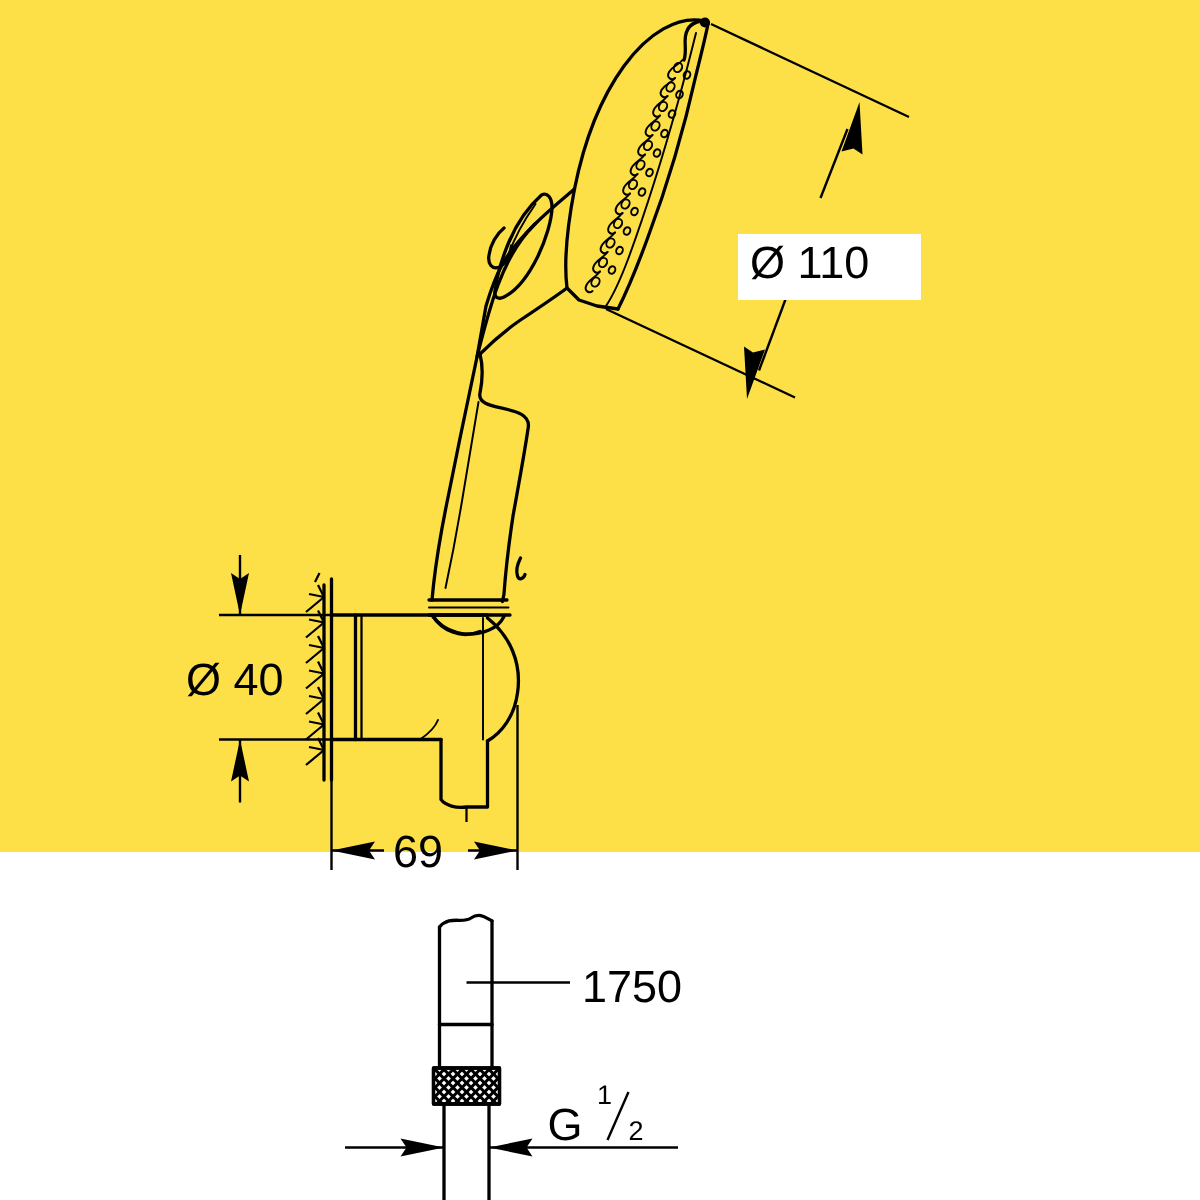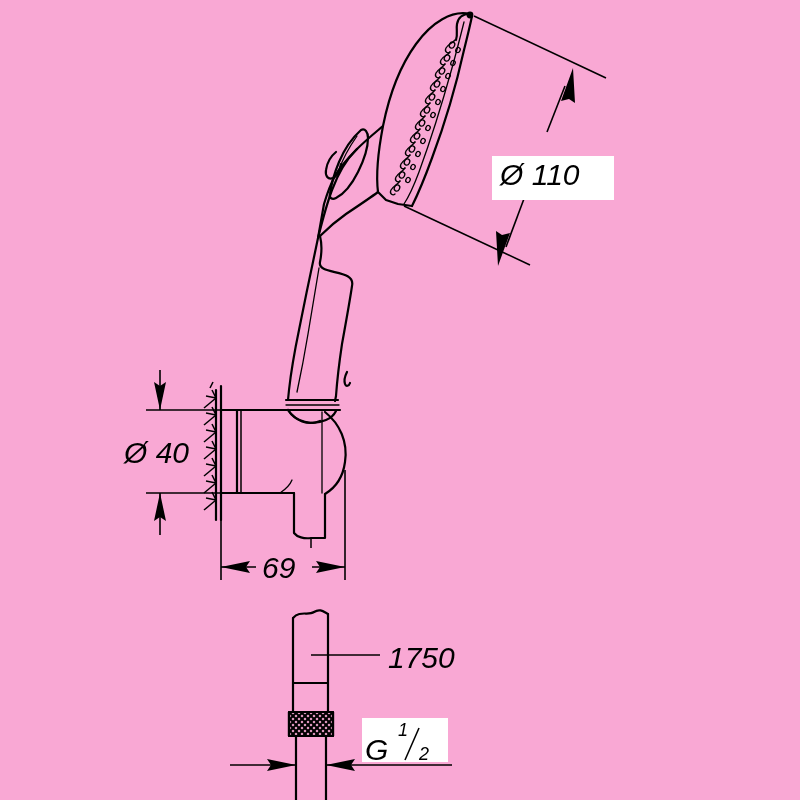--- a/index.html
+++ b/index.html
@@ -9,23 +9,22 @@
   }
   body {
     width: 800px;
     height: 800px;
     font-family: "Liberation Sans", sans-serif;
     overflow: hidden;
   }
   #drawing-root {
     position: relative;
     width: 800px;
-    height: 800px;
-    background: #f9a8d4;
-    font-style: italic;
+    height: 568px;
+    background: #fde047;
   }
   svg.tech-drawing {
     display: block;
     width: 800px;
     height: 800px;
   }
   .stroke-main {
     fill: none;
     stroke: #000000;
     stroke-width: 2.2;

